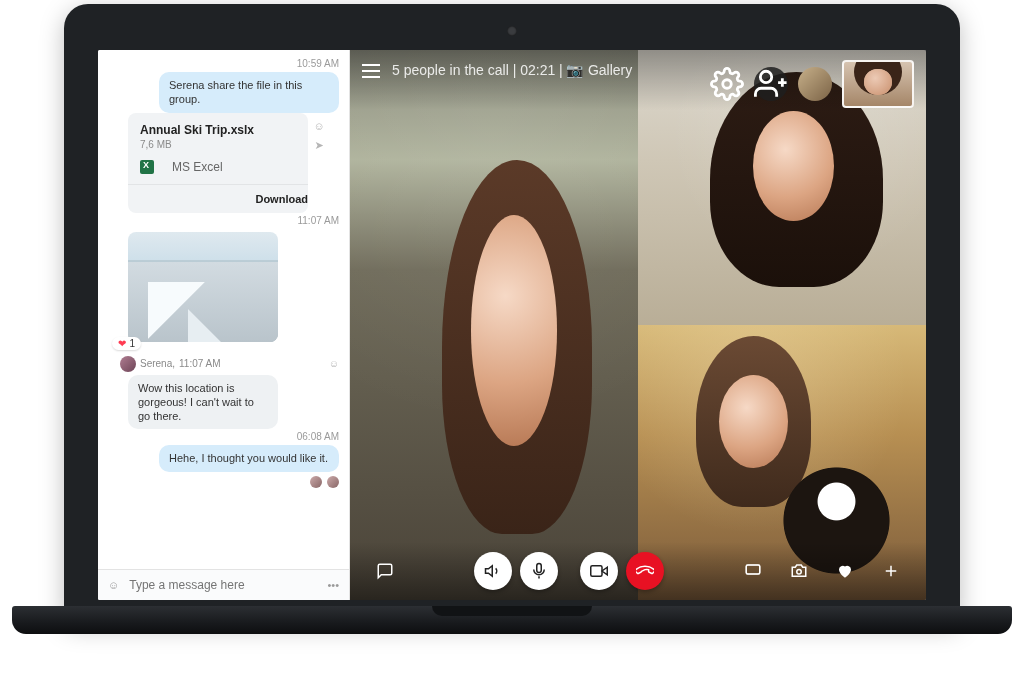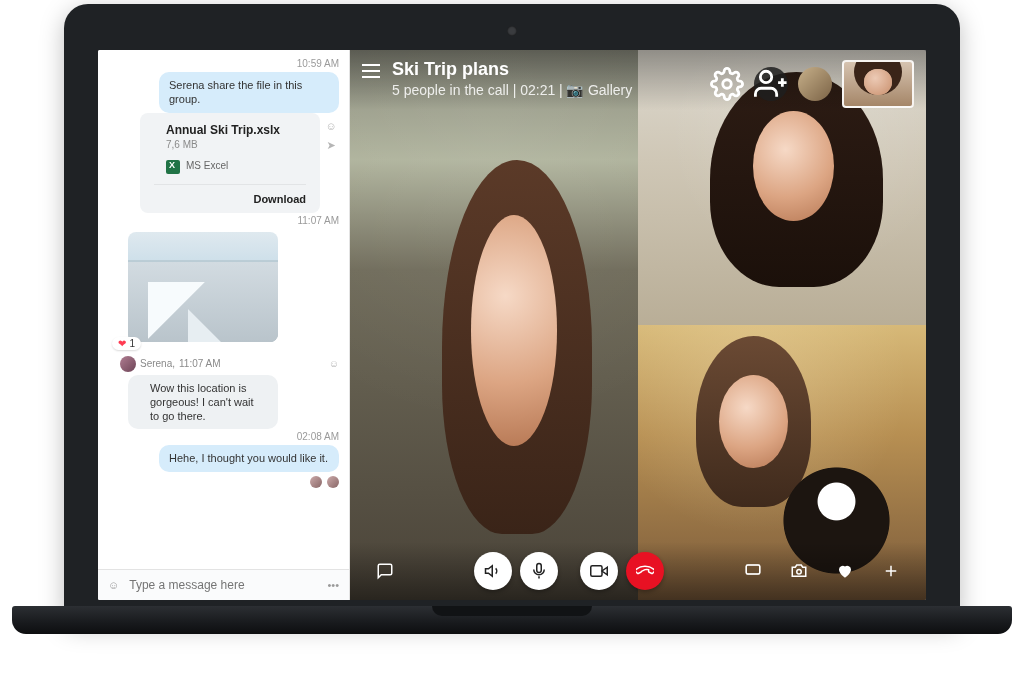--- a/index.html
+++ b/index.html
@@ -93,21 +93,21 @@
     padding: 6px 10px;
     max-width: 180px;
     margin-left: auto;
     font-size: 11px;
     line-height: 1.3;
   }
   .bubble-in {
     background: #eef1f3;
     color: #333;
     border-radius: 10px;
-    padding: 6px 22px;
+    padding: 6px 10px;
     max-width: 150px;
     font-size: 11px;
     line-height: 1.3;
     margin-left: 20px;
   }
   .sender-row {
     display:flex;
     align-items:center;
     gap:4px;
     font-size:10px;
@@ -117,30 +117,30 @@
   .avatar {
     width: 16px; height: 16px;
     border-radius: 50%;
     background: linear-gradient(135deg,#c59a6d,#8b5e3c);
     flex-shrink:0;
   }
   .avatar.s2 { background: linear-gradient(135deg,#b07d92,#6d4456); }
   .file-card {
     background:#f1f3f5;
     border-radius:8px;
-    padding:10px 26px;
-    margin-left:32px;
+    padding:10px 12px;
+    margin-left:20px;
     width:180px;
     position:relative;
   }
   .file-card .fname{ font-weight:600; font-size:12px; color:#222;}
   .file-card .fsize{ font-size:10px; color:#8a8a8a; margin-top:2px;}
   .file-app{
-    display:flex; gap:6px;
-    font-size:10px; color:#666; margin-top:10px;
+    display:flex; gap:18px;
+    font-size:12px; color:#666; margin-top:10px;
   }
   .xl-icon{
     width:14px;height:14px;background:#217346;border-radius:2px;position:relative;
   }
   .xl-icon::after{content:"X";color:#fff;font-size:9px;position:absolute;left:3px;top:0;font-weight:bold;}
   .download-btn{
     text-align:right;
     font-size:11px;
     font-weight:600;
     color:#222;
@@ -356,21 +356,21 @@
         </div>
 
         <div class="sender-row" style="margin-top:14px;margin-left:12px;">
           <span class="avatar s2"></span>
           <span>Serena,</span>
           <span>11:07 AM</span>
           <span style="margin-left:auto;color:#bbb">☺</span>
         </div>
         <div class="bubble-in">Wow this location is gorgeous! I can't wait to go there.</div>
 
-        <div class="time-sep">02:08 AM</div>
+        <div class="time-sep">06:08 AM</div>
         <div class="bubble-out">Hehe, I thought you would like it.</div>
         <div class="seen-avs">
           <span></span>
           <span></span>
         </div>
       </div>
 
       <div class="composer">
         <span class="ico">☺</span>
         <input placeholder="Type a message here" style="">
@@ -389,21 +389,20 @@
       </div>
       <div class="tile tile-br">
         <div class="hair"></div>
         <div class="face"></div>
         <div class="dog"></div>
       </div>
 
       <div class="call-header">
         <div class="ham"></div>
         <div>
-          <div class="call-title">Ski Trip plans</div>
           <div class="call-sub">5 people in the call  |  02:21  |  📷 Gallery</div>
         </div>
         <div class="head-right">
           <div class="rnd-btn ghost">
             <svg viewBox="0 0 24 24" fill="none" stroke="currentColor" stroke-width="2">
                 <circle cx="12" cy="12" r="3"></circle>
                 <path d="M19.4 15a1.7 1.7 0 0 0 .34 1.87l.06.06a2 2 0 1 1-2.83 2.83l-.06-.06a1.7 1.7 0 0 0-1.87-.34 1.7 1.7 0 0 0-1 1.56V21a2 2 0 1 1-4 0v-.09a1.7 1.7 0 0 0-1-1.56 1.7 1.7 0 0 0-1.87.34l-.06.06a2 2 0 1 1-2.83-2.83l.06-.06A1.7 1.7 0 0 0 4.6 15a1.7 1.7 0 0 0-1.56-1H3a2 2 0 1 1 0-4h.09A1.7 1.7 0 0 0 4.6 9a1.7 1.7 0 0 0-.34-1.87l-.06-.06A2 2 0 1 1 7.03 4.24l.06.06A1.7 1.7 0 0 0 9 4.6a1.7 1.7 0 0 0 1-1.56V3a2 2 0 1 1 4 0v.09c0 .67.4 1.27 1 1.51a1.7 1.7 0 0 0 1.87-.34l.06-.06a2 2 0 1 1 2.83 2.83l-.06.06A1.7 1.7 0 0 0 19.4 9c.24.6.84 1 1.51 1H21a2 2 0 1 1 0 4h-.09c-.67 0-1.27.4-1.51 1z"></path>
               </svg>
           </div>
           <div class="rnd-btn dark">

